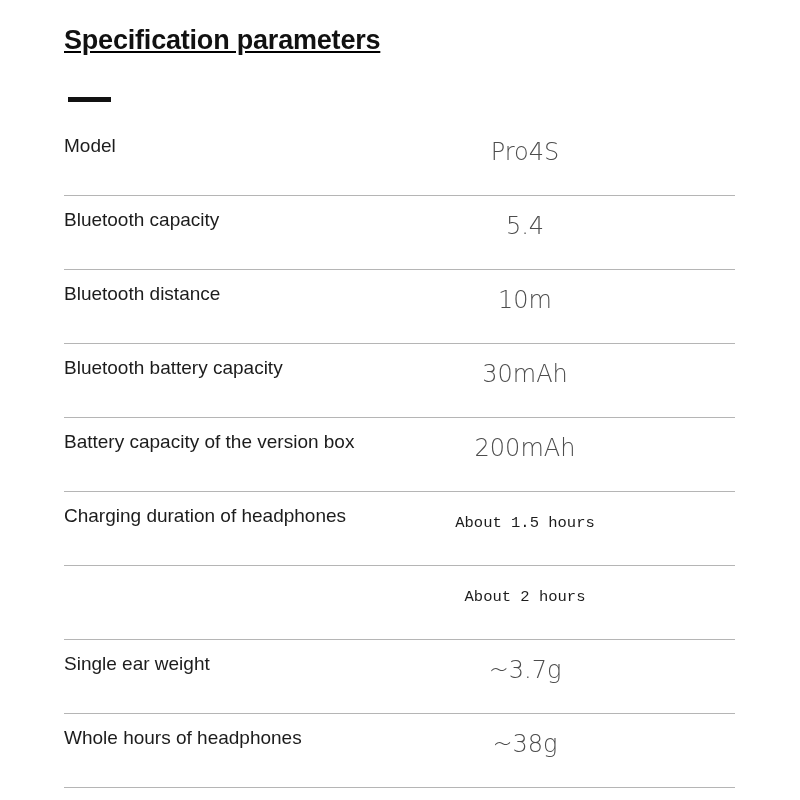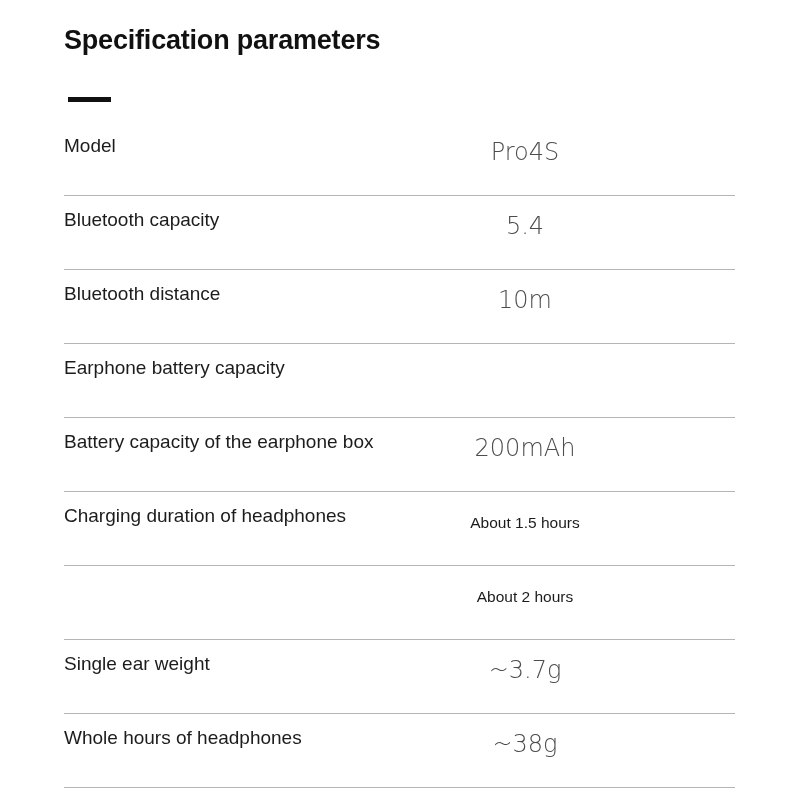--- a/index.html
+++ b/index.html
@@ -23,20 +23,21 @@
     background: #ffffff;
     box-sizing: border-box;
   }
 
   
   .title-block {
     position: absolute;
     left: 64px;
     top: 24px;
     width: 680px;
+    text-decoration: underline;
   }
 
   .page-title {
     margin: 0;
     font-size: 27px;
     line-height: 32px;
     font-weight: bold;
     color: #111111;
     letter-spacing: -0.2px;
     font-family: "Liberation Sans", "DejaVu Sans", sans-serif;
@@ -96,21 +97,21 @@
     font-family: "DejaVu Sans", "Liberation Sans", sans-serif;
   }
 
   
   .spec-value.is-compact {
     font-size: 15.5px;
     line-height: 20px;
     top: 21px;
     color: #1c1c1c;
     font-weight: normal;
-    font-family: Liberation Sans, sans-serif;
+    font-family: Liberation Mono, monospace;
   }
 </style>
 </head>
 <body>
 
 <div class="page">
 
   <div class="title-block">
     <h1 class="page-title">Specification parameters</h1>
   </div>
@@ -125,24 +126,25 @@
       </div>
       <div class="spec-row">
         <div class="spec-label">Bluetooth capacity</div>
         <div class="spec-value">5.4</div>
       </div>
       <div class="spec-row">
         <div class="spec-label">Bluetooth distance</div>
         <div class="spec-value">10m</div>
       </div>
       <div class="spec-row">
-        <div class="spec-label">Earphone battery capacity</div>
+        <div class="spec-label">Bluetooth battery capacity</div>
+        <div class="spec-value">30mAh</div>
       </div>
       <div class="spec-row">
-        <div class="spec-label">Battery capacity of the earphone box</div>
+        <div class="spec-label">Battery capacity of the version box</div>
         <div class="spec-value">200mAh</div>
       </div>
       <div class="spec-row">
         <div class="spec-label">Charging duration of headphones</div>
         <div class="spec-value is-compact">About 1.5 hours</div>
       </div>
       <div class="spec-row">
         <div class="spec-value is-compact">About 2 hours</div>
       </div>
       <div class="spec-row">

